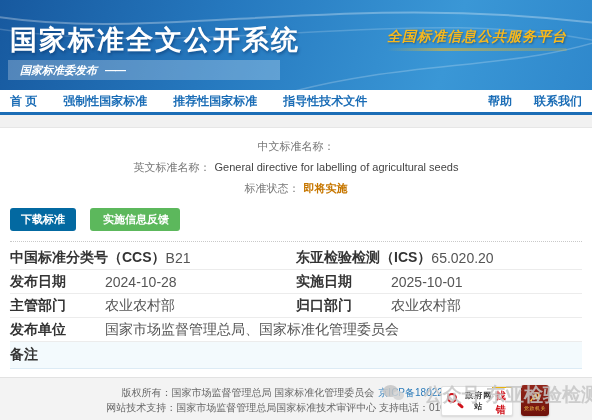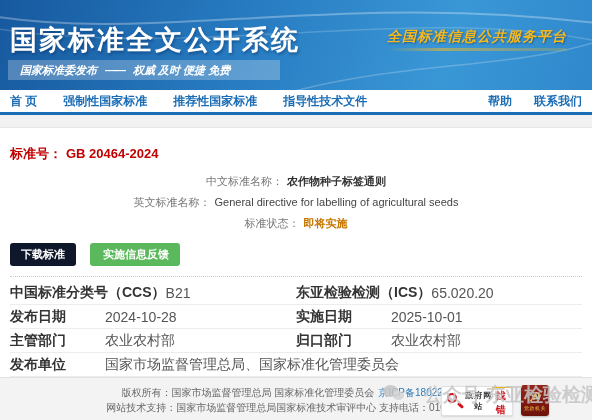--- a/index.html
+++ b/index.html
@@ -29,21 +29,21 @@
   .std-number { margin-top:17px; font-size:13px; font-weight:bold; color:#c00000; }
   .std-number .num { margin-left:4px; }
   .field { margin-top:6px; font-size:11px; color:#777; display:flex; align-items:baseline; white-space:nowrap;justify-content:center; }
   .field .flabel { color:#777; }
   .field .fvalue { color:#333; font-weight:bold; margin-left:4px; }
   .field .fvalue.en { font-weight:normal; color:#444; }
   .field .fvalue.status { color:#c77700; font-weight:bold; }
   .btn-row { margin-top:12px; display:flex; gap:14px; }
   .btn { border:none; border-radius:3px; color:#fff; font-size:11px; font-weight:bold; padding:4px 11px; cursor:pointer; font-family:inherit; }
   .btn-primary { background:#337ab7; }
-  .btn-warning { background:#0f172a; }
+  .btn-warning { background:#0369a1; }
   .btn-success { background:#5cb85c;padding-left:13px; }
   .dotted-divider { margin-top:10px; border-top:1px dotted #c9c9c9; }
 
   
   .details { margin-top:4px; }
   .drow { display:flex; align-items:center; min-height:24px; border-bottom:1px solid #ececec; font-size:14px; }
   .drow:last-child { border-bottom:1px solid #dcebf5; }
   .dhalf { flex:1 1 50%; display:flex; align-items:center; }
   .dfull { flex:1 1 100%; display:flex; align-items:center; }
   .dlabel { flex:0 0 95px; font-weight:bold; color:#333; white-space:nowrap; }
@@ -84,45 +84,40 @@
     <svg class="swoosh" width="600" height="90" viewBox="0 0 600 90">
       <path d="M -20 14 C 150 46 340 -12 620 26" fill="none" stroke="rgba(255,255,255,0.30)" stroke-width="2"></path>
       <path d="M -20 26 C 200 64 420 -2 620 46" fill="none" stroke="rgba(255,255,255,0.18)" stroke-width="1.5"></path>
       <path d="M 280 95 C 410 58 520 72 620 34" fill="none" stroke="rgba(255,255,255,0.22)" stroke-width="1.5"></path>
     </svg>
     <div class="banner-title">国家标准全文公开系统</div>
     <div class="platform">全国标准信息公共服务平台</div>
     <div class="slogan-strip">
       <span>国家标准委发布</span>
       <span class="dash">——</span>
-      <span>权威  及时  便捷  免费</span>
     </div>
   </header>
 
   <nav class="nav">
     <span class="nav-item">首 页</span>
     <span class="nav-item">强制性国家标准</span>
     <span class="nav-item">推荐性国家标准</span>
     <span class="nav-item">指导性技术文件</span>
     <span class="nav-spacer"></span>
     <span class="nav-item nav-right">帮助</span>
     <span class="nav-item nav-right">联系我们</span>
   </nav>
   <div class="blue-bar"></div>
   <div class="gray-strip"></div>
 
   <main class="main">
 
-    <div class="std-number">
-      <span>标准号：</span><span class="num">GB 20464-2024</span>
-    </div>
 
     <div class="field" style="margin-top:11px;">
       <span class="flabel">中文标准名称：</span>
-      <span class="fvalue">农作物种子标签通则</span>
     </div>
 
     <div class="field">
       <span class="flabel">英文标准名称：</span>
       <span class="fvalue en">General directive for labelling of agricultural seeds</span>
     </div>
 
     <div class="field">
       <span class="flabel">标准状态：</span>
       <span class="fvalue status">即将实施</span>

